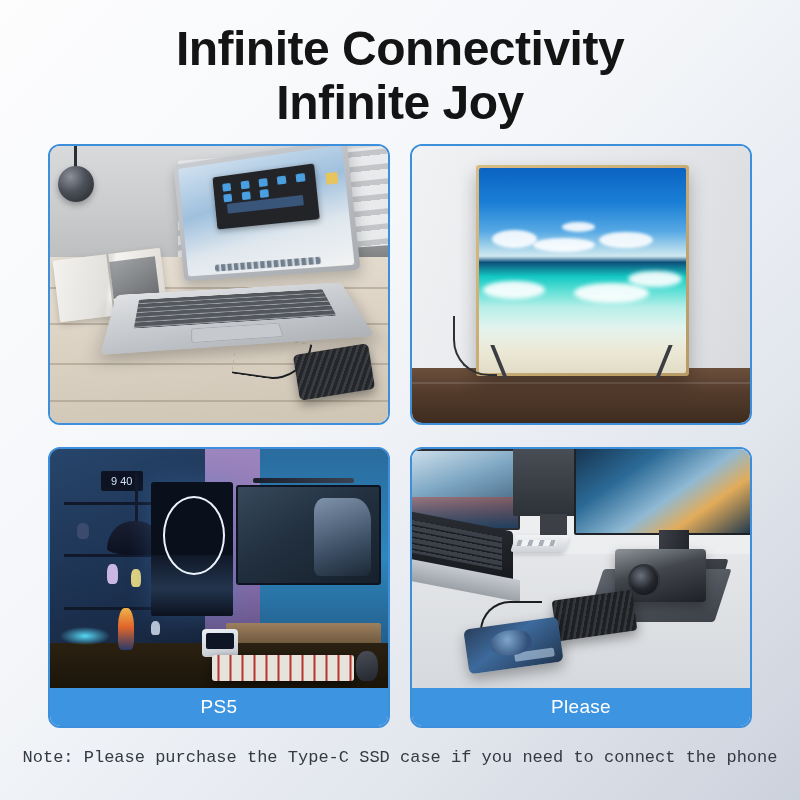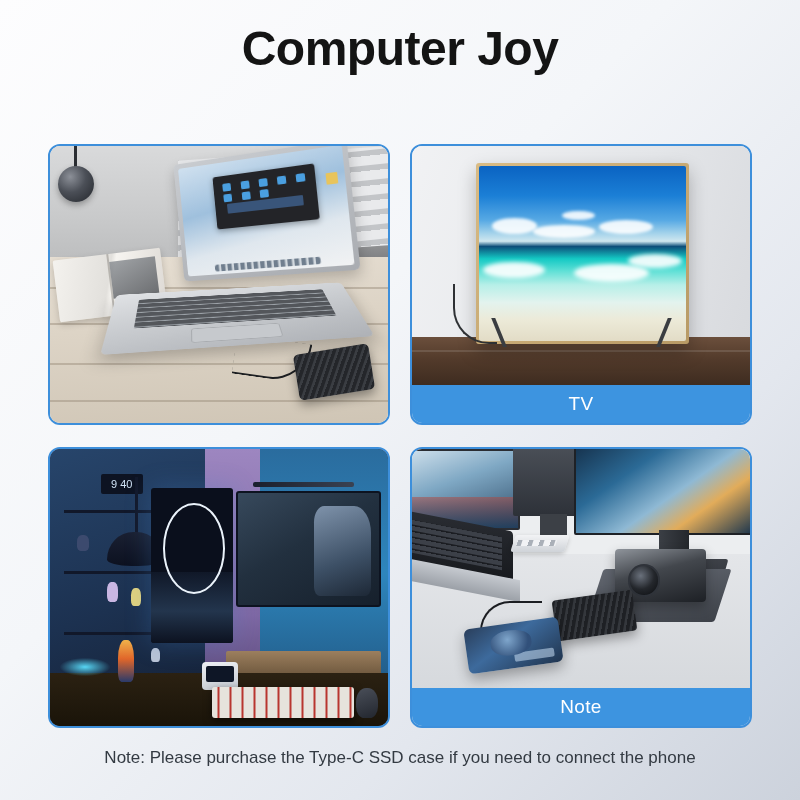--- a/index.html
+++ b/index.html
@@ -68,20 +68,21 @@
     letter-spacing:0.3px;
   }
 
   
   .note {
     position:absolute;
     left:0; right:0; top:748px;
     text-align:center;
     font-size:17px;
     color:#333a42;
+    font-family:Liberation Mono, monospace;
   }
 
   
   .sc-computer { position:absolute; inset:0; background:#e8e4dd; }
   .cm-wall {
     position:absolute; left:0; top:0; width:100%; height:46%;
     background:linear-gradient(180deg,#d9dadb 0%,#c9cacb 55%,#b9babb 100%);
   }
   .cm-blind {
     position:absolute; right:0; top:0; width:62%; height:46%;
@@ -462,21 +463,22 @@
   .ph-cable {
     position:absolute; left:20%; bottom:22%; width:62px; height:34px;
     border:2px solid #1b1d21; border-bottom:none; border-right:none;
     border-radius:30px 0 0 0;
   }
 </style>
 </head>
 <body>
 
 <div class="title-block">
-  <span class="title-line">Computer Joy</span>
+  <span class="title-line">Infinite Connectivity</span>
+  <span class="title-line">Infinite Joy</span>
 </div>
 
 <div class="grid">
 
   <div class="card">
     <div class="photo">
       <div class="sc-computer">
         <div class="cm-wall"></div>
         <div class="cm-blind"></div>
         <div class="cm-sill"></div>
@@ -535,21 +537,20 @@
             <span class="tv-foam" style="left:2%;  top:55%; width:30%; height:9%"></span>
             <span class="tv-foam" style="left:46%; top:56%; width:36%; height:10%"></span>
             <span class="tv-foam" style="left:72%; top:50%; width:26%; height:8%"></span>
           </div>
         </div>
         <div class="tv-leg l"></div>
         <div class="tv-leg r"></div>
         <div class="tv-wire"></div>
       </div>
     </div>
-    <div class="card-label">TV</div>
   </div>
 
   <div class="card">
     <div class="photo">
       <div class="sc-ps5">
         <div class="ps-wall-l"></div>
         <div class="ps-wall-r"></div>
         <div class="ps-wall-f"></div>
 
         <div class="ps-shelf" style="top:22%"></div>
@@ -579,20 +580,21 @@
         <div class="ps-rgb"></div>
 
         <div class="ps-desk"></div>
         <div class="ps-smart"></div>
         <div class="ps-kb"></div>
         <div class="ps-mouse"></div>
         <div class="ps-goku"></div>
         <div class="ps-glow"></div>
       </div>
     </div>
+    <div class="card-label">PS5</div>
   </div>
 
   <div class="card">
     <div class="photo">
       <div class="sc-phone">
         <div class="ph-desk"></div>
 
         <div class="ph-mon-l"></div>
         <div class="ph-laptop"></div>
         <div class="ph-laptop-base"></div>
@@ -610,18 +612,18 @@
           <div class="ph-lens"></div>
         </div>
 
         <div class="ph-ssd"></div>
         <div class="ph-cable"></div>
         <div class="ph-phone">
           <div class="ph-phone-txt"></div>
         </div>
       </div>
     </div>
-    <div class="card-label">Note</div>
+    <div class="card-label">Please</div>
   </div>
 
 </div>
 
 <div class="note">Note: Please purchase the Type-C SSD case if you need to connect the phone</div>
 
 </body></html>

